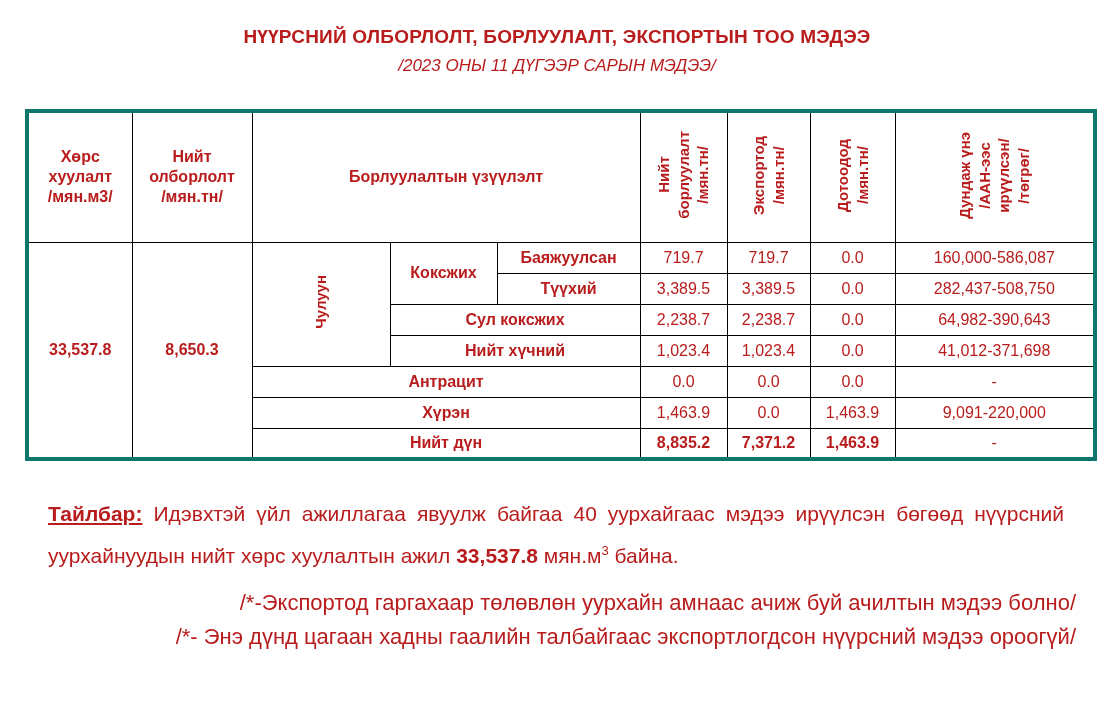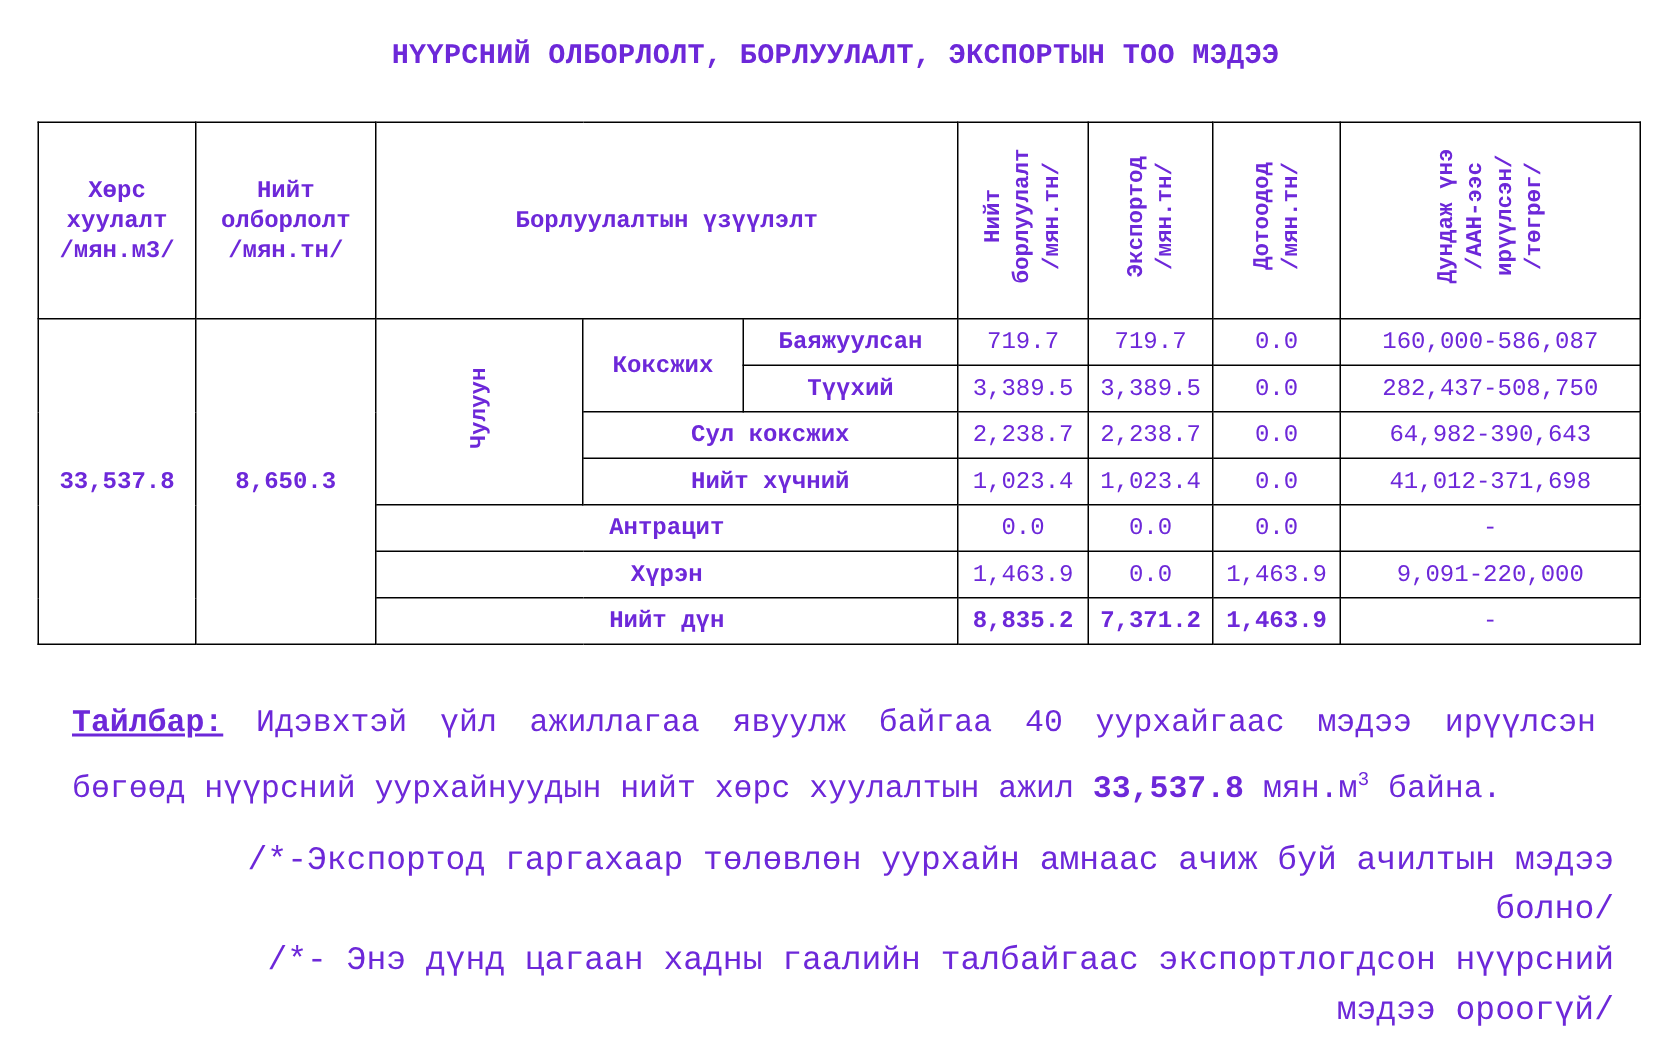--- a/index.html
+++ b/index.html
@@ -1,43 +1,43 @@
 <!DOCTYPE html>
 <html><head>
 <meta charset="utf-8">
 <style>
   * { box-sizing: border-box; }
   html, body { margin: 0; padding: 0; background: #ffffff; }
   .page {
     width: 1114px;
     height: 701px;
     background: #ffffff;
-    color: #6d28d9;
-    font-family: Liberation Mono, monospace;
+    color: #b91c1c;
+    font-family: Liberation Sans, sans-serif;
     overflow: hidden;
   }
   .title {
     margin-top: 26px;
     text-align: center;
     font-size: 19px;
     font-weight: bold;
     letter-spacing: 0.2px;
   }
   .subtitle {
     margin-top: 8px;
     text-align: center;
     font-size: 17px;
     font-style: italic;
   }
   table.report {
     border-collapse: collapse;
     table-layout: fixed;
     margin: 33px 0 0 25px;
     width: 1068px;
-    border: 1px solid #0f766e;
+    border: 4px solid #0f766e;
   }
   table.report th, table.report td {
     border: 1px solid #000;
     padding: 0 4px;
     text-align: center;
     vertical-align: middle;
     font-size: 16px;
     overflow: hidden;
   }
   tr.header-row { height: 131px; }
@@ -80,20 +80,21 @@
     text-align: right;
   }
   sup { font-size: 13px; }
 </style>
 </head>
 <body>
 
 <div class="page">
 
   <div class="title">НҮҮРСНИЙ ОЛБОРЛОЛТ, БОРЛУУЛАЛТ, ЭКСПОРТЫН ТОО МЭДЭЭ</div>
+  <div class="subtitle">/2023 ОНЫ 11 ДҮГЭЭР САРЫН МЭДЭЭ/</div>
 
   <table class="report">
     <colgroup>
       <col style="width:105px">
         <col style="width:120px">
         <col style="width:138px">
       <col style="width:107px">
         <col style="width:143px">
         <col style="width:87px">
       <col style="width:83px">

